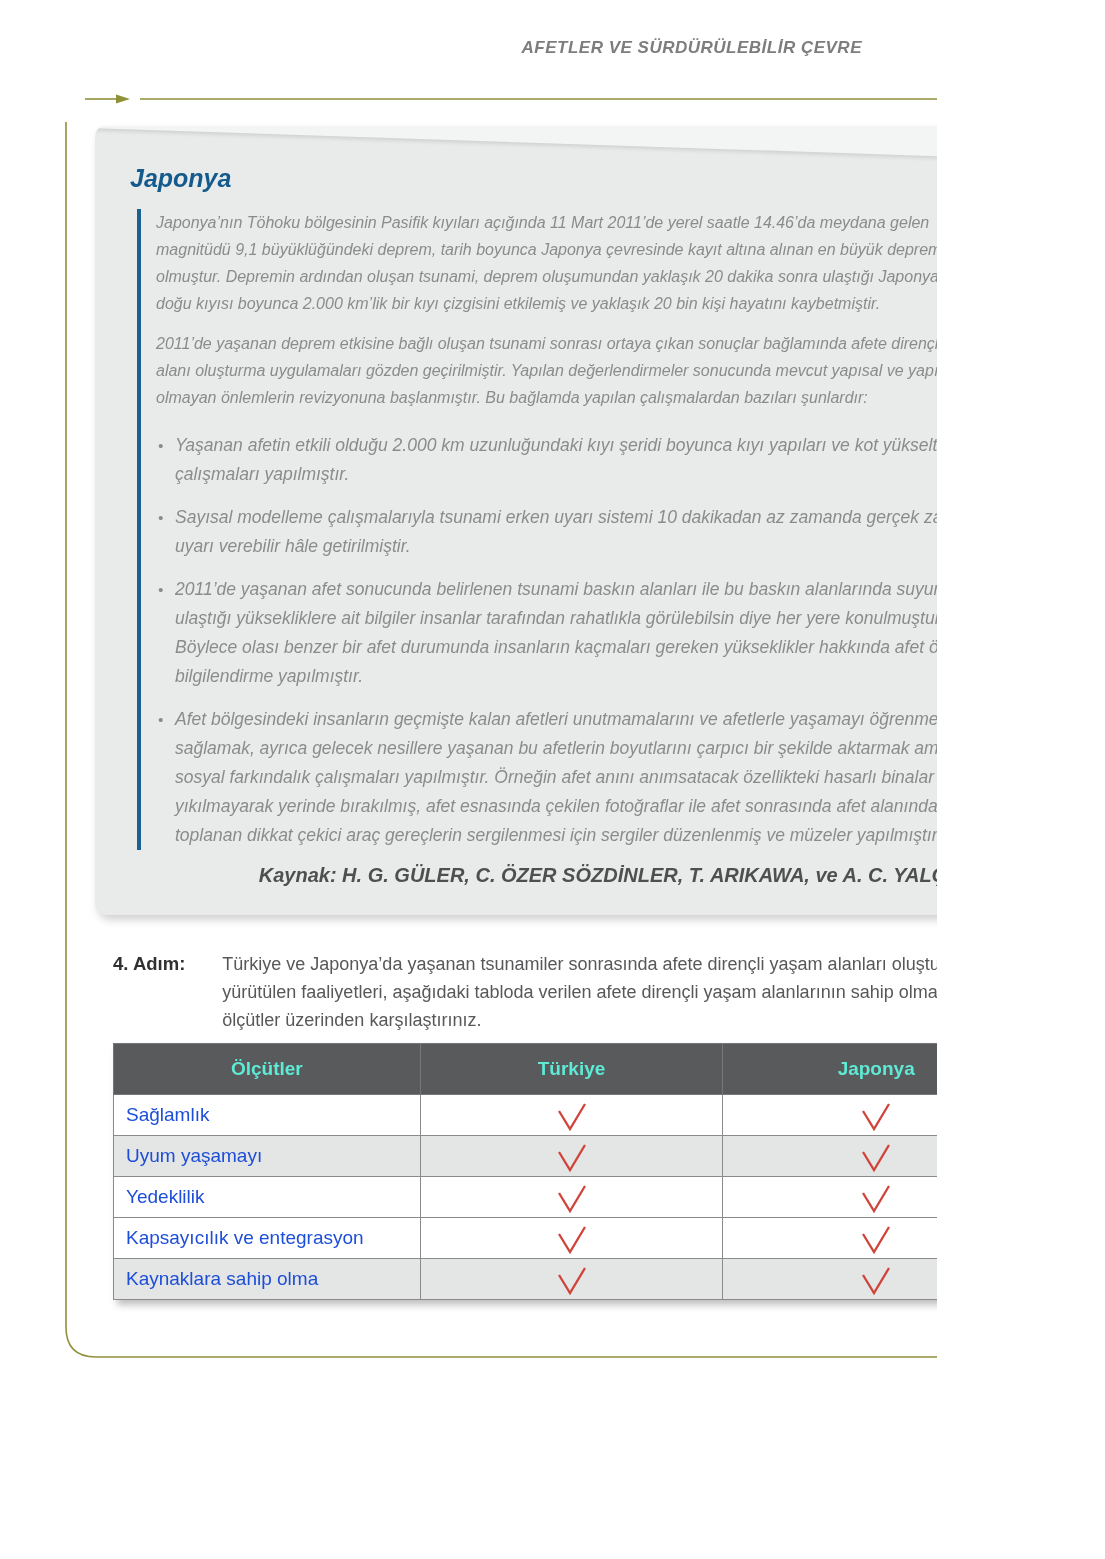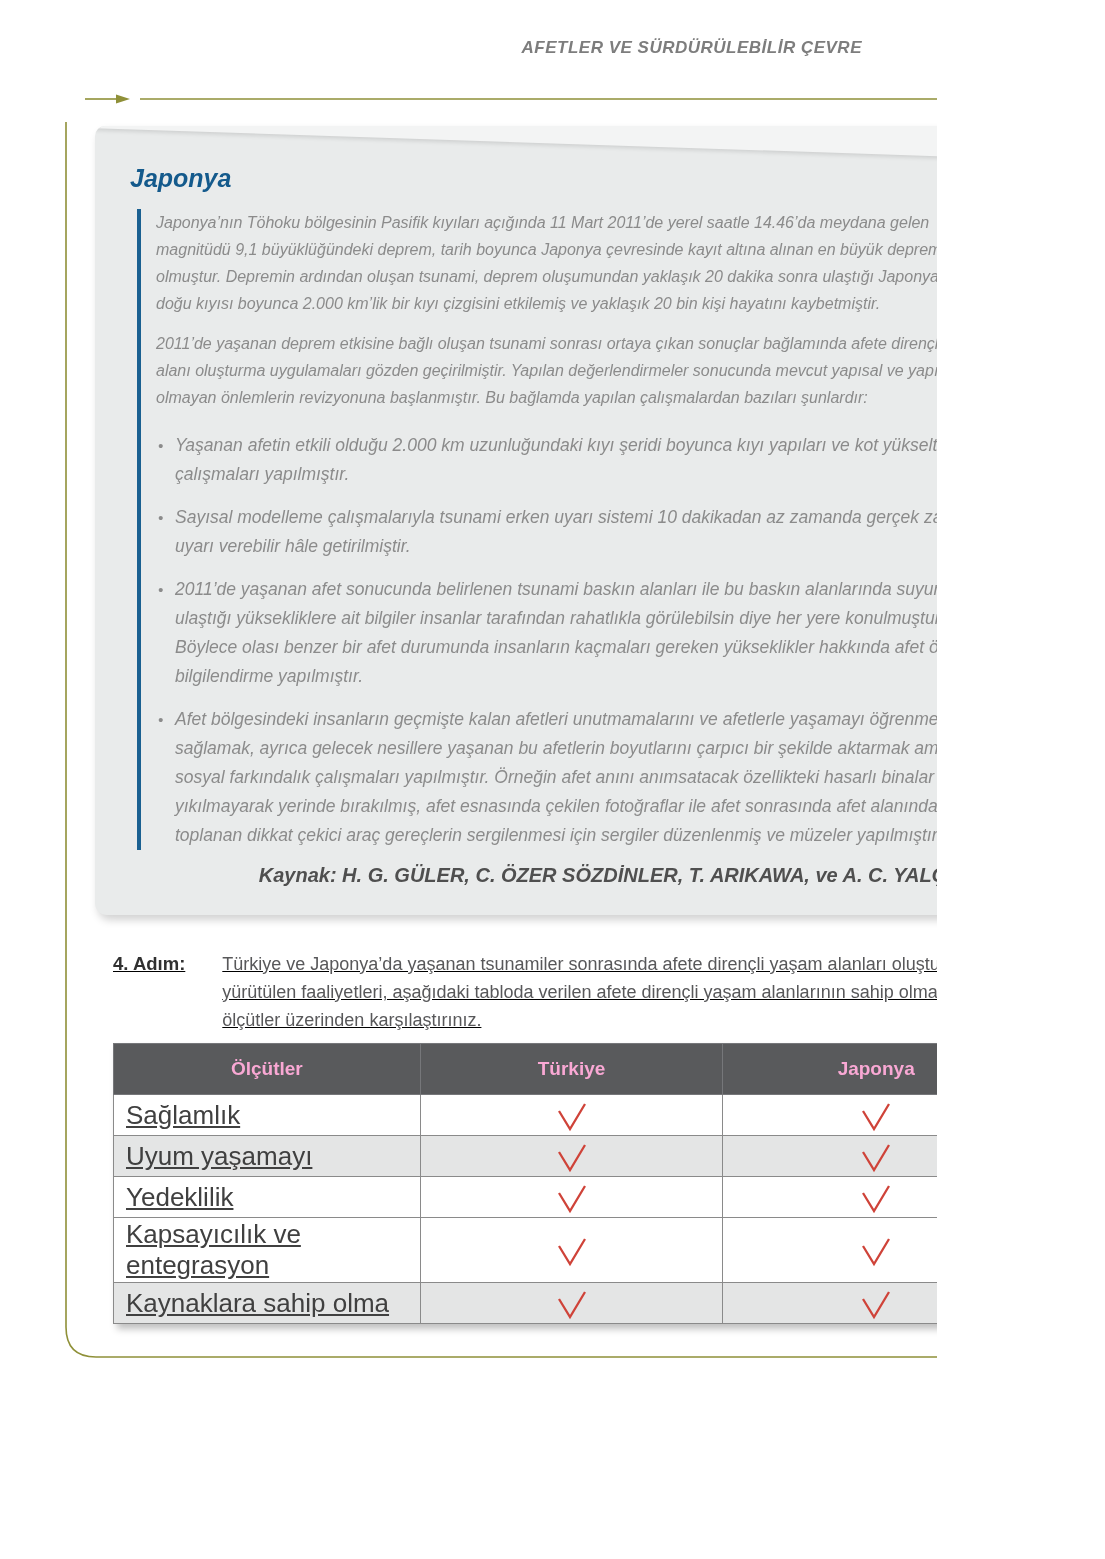--- a/index.html
+++ b/index.html
@@ -61,44 +61,44 @@
   .quote-block li::before{
     content:"•";position:absolute;left:2px;top:0;color:#8b8b8b;font-size:15px;
   }
   .source-line{
     margin:12px 10px 0 0;text-align:right;
     font-size:20px;font-weight:bold;font-style:italic;color:#4f4f4f;
   }
   
   .step{
     position:absolute;left:113px;top:950px;width:916px;
-    display:flex;gap:9px;text-decoration:underline;
+    display:flex;gap:9px;
   }
   .step-label{
     flex:0 0 auto;font-size:18.5px;font-weight:bold;color:#303030;line-height:28px;white-space:nowrap;
   }
   .step-text{
     font-size:18px;line-height:28px;color:#58585a;margin-left:28px;
   }
   
   .cmp-table{
     position:absolute;left:113px;top:1043px;width:917px;
     border-collapse:collapse;
     box-shadow:4px 5px 7px rgba(0,0,0,.25);
     background:#fff;
   }
   .cmp-table th{
-    background:#595a5c;color:#f9a8d4;
+    background:#595a5c;color:#5eead4;
     font-size:19px;font-weight:bold;
     height:48px;
     border:1px solid #76777a;
   }
   .cmp-table td{
     height:38px;border:1px solid #8a8a8a;
-    font-size:26px;color:#404040;text-decoration:underline;
+    font-size:19px;color:#1d4ed8;
   }
   .cmp-table td.crit{padding-left:12px;text-align:left;}
   .cmp-table td.chk{text-align:center;vertical-align:middle;}
   .cmp-table tr.alt td{background:#e4e5e5;}
   .cmp-table col.c1{width:307px;}
   .cmp-table col.c2{width:303px;}
   .cmp-table col.c3{width:307px;}
   .check-svg{display:inline-block;vertical-align:middle;margin-top:3px;}
   
   .pageno{

